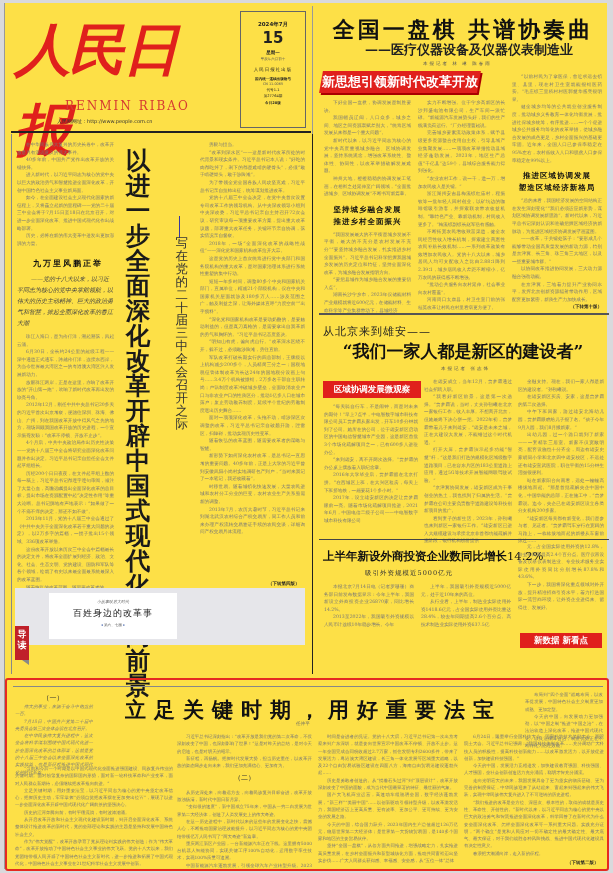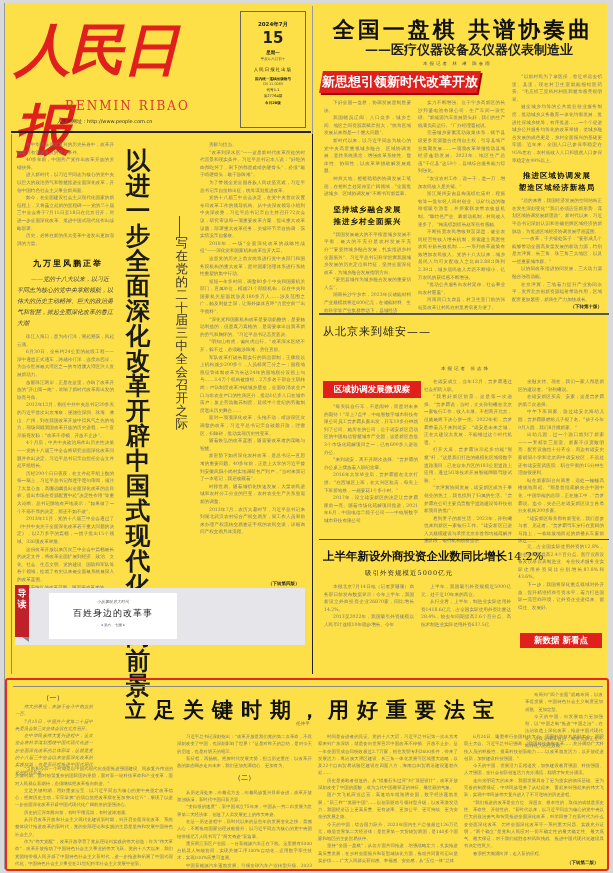--- a/index.html
+++ b/index.html
@@ -51,21 +51,21 @@
   .red-box { left: 318px; top: 378px; width: 98px; height: 17px; background: #e0201c; color: #fff; font-family: "DejaVu Sans", sans-serif; font-weight: bold; font-size: 8.5px; line-height: 17px; text-align: center; }
 
   
   .h3-main { left: 318px; top: 546px; font-weight: bold; font-size: 11.5px; color: #111; }
   .h3-main .pct { font-weight: normal; }
   .h3-sub { left: 360px; top: 566px; font-size: 6.5px; color: #333; letter-spacing: 1px; }
   .red-tag { left: 515px; top: 630px; width: 82px; height: 15px; background: #e0201c; color: #fff; font-family: "DejaVu Sans", sans-serif; font-weight: bold; font-size: 8.5px; line-height: 15px; text-align: center; }
 
   
   .guide { left: 10px; top: 585px; width: 290px; height: 57px; background: #e6e6ea; }
-  .guide-tab { left: 10px; top: 582px; width: 14px; height: 52px; background: #c0202a; color: #fff; font-family: "DejaVu Sans", sans-serif; font-weight: bold; font-size: 9px; line-height: 11px; text-align: center; padding-top: 3px; }
+  .guide-tab { left: 10px; top: 623px; width: 14px; height: 34px; background: #c0202a; color: #fff; font-family: "DejaVu Sans", sans-serif; font-weight: bold; font-size: 9px; line-height: 11px; text-align: center; padding-top: 3px; }
   .guide-tab:after { content: ""; position: absolute; left: 7px; bottom: -5px; border-left: 7px solid transparent; border-top: 5px solid #888; }
   .guide-card { top: 590px; height: 46px; background: #fff; text-align: center; }
   .guide-card .gk { font-size: 4px; color: #666; margin-top: 6px; font-style: italic; }
   .guide-card .gt { font-size: 9px; color: #222; margin-top: 3px; letter-spacing: 1px; font-family: "DejaVu Sans", sans-serif; }
   .guide-card .gp { font-size: 3.6px; color: #555; margin-top: 3px; }
   .guide-card .gp b { color: #3a5ca8; }
 
   
   .commentary { left: 0px; top: 675px; width: 604px; height: 193px; border: 2px solid #e52a22; border-radius: 3px; }
   .c-rule { left: 8px; top: 683px; width: 590px; height: 1px; background: #888; }
@@ -190,20 +190,21 @@
     <p>随着恢弘的改革蓝图，随需要改革者的谋略与智慧。</p>
     <p>新形势下如何深化农村改革，是总书记一直思考的重要问题。40多年前，正是上大学的习近平曾到安徽凤阳小岗村实地调研包产到户，“当时来我记了一本笔记，我还收藏着”。</p>
     <p>时移世易。随着城镇化快速发展，大量农民进城和农村分工分业的巨变，农村农业生产关系亟需新的调整。</p>
     <p>2013年7月，农历大暑时节，习近平总书记来到湖北武汉农村综合产权交易所，同工作人员和前来办理产权流转交易签证手续的农民交谈，详细询问产权交易具体流程。</p>
   </div>
   <div class="abs end-note" style="left:263px;top:578px;">（下转第四版）</div>
 
   <div class="abs vrule" style="left:307px;top:131px;height:540px;background:#222;"></div>
 
   <div class="abs h2-kicker">从北京来到雄安——</div>
+  <div class="abs h2-main">“我们一家人都是新区的建设者”</div>
   <div class="abs byline" style="left:436px;top:363px;">本报记者  张志锋</div>
   <div class="abs red-box">区域协调发展微观察</div>
 
   <div class="abs body-text" style="left:319px;top:400px;width:94px;">
     <p>“每天骑自行车，不是闹钟，而是对未来的期待！”早上7点半，中电智数字城市科技有限公司员工贾梦霜从家出发，开车10多分钟就到了公司。她所在的公司，位于雄安新区启动区的中国电信智慧城市产业园，这是新区首批3个市场化疏解项目之一，已有600多人进驻办公。</p>
     <p>“来到雄安，离不开两次选择。”贾梦霜的办公桌上摆放着入职纪念章。</p>
     <p>2016年大学毕业后，贾梦霜留在北京打拼。“在西城区上班，在大兴区租房，每天上下班挤地铁，一趟要花1个多小时。”</p>
     <p>2017年，设立雄安新区的决定让贾梦霜眼前一亮。随着市场化疏解项目推进，2021年6月，中国电信二级子公司——中电智数字城市科技有限公司</p>
   </div>
   <div class="abs body-text" style="left:419px;top:375px;width:88px;">

